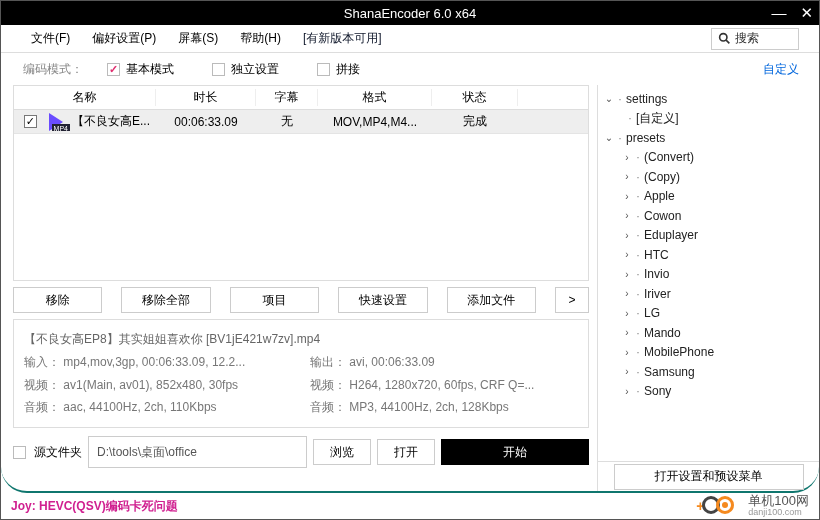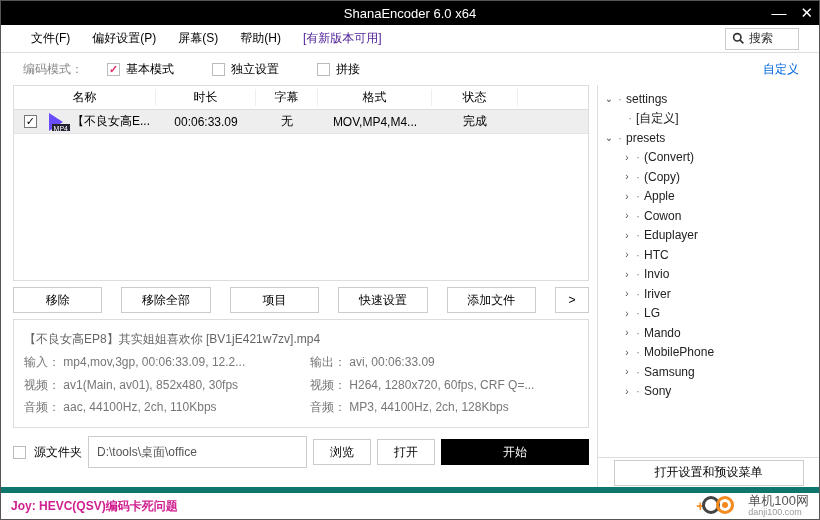--- a/index.html
+++ b/index.html
@@ -3,30 +3,30 @@
 <meta charset="utf-8">
 <style>
 * { box-sizing: border-box; margin: 0; padding: 0; font-family: "Microsoft YaHei", Arial, sans-serif; }
 body { width: 820px; height: 520px; overflow: hidden; background: #fff; font-size: 12px; }
 .window { border: 1px solid #555; width: 820px; height: 520px; display: flex; flex-direction: column; }
 .titlebar { background: #000; color: #fff; height: 24px; display: flex; align-items: center; justify-content: center; position: relative; font-size: 13px; }
 .titlebar .controls { position: absolute; right: 6px; display: flex; gap: 14px; }
 .titlebar .controls span { cursor: pointer; font-size: 15px; }
 .menubar { height: 28px; border-bottom: 1px solid #ddd; display: flex; align-items: center; padding: 0 20px; gap: 2px; }
 .menu-item { padding: 4px 10px; cursor: pointer; }
-.menu-update { color: #4c1d95; }
+.menu-update { color: #0f172a; }
 .spacer { flex: 1; }
-.search-box { display: flex; align-items: center; border: 1px solid #ccc; height: 22px; padding: 0 6px; width: 74px; gap: 4px; }
+.search-box { display: flex; align-items: center; border: 1px solid #ccc; height: 22px; padding: 0 6px; width: 88px; gap: 4px; }
 .toolbar { height: 32px; display: flex; align-items: center; padding: 0 14px 0 22px; gap: 4px; }
 .tool-label { color: #888; margin-right: 20px; }
 .mode-opt { display: flex; align-items: center; gap: 6px; margin-right: 34px; }
 .checkbox { width: 13px; height: 13px; border: 1px solid #bbb; display: inline-flex; align-items: center; justify-content: center; font-size: 11px; }
 .checkbox.checked::after { content: "✓"; color: #e03070; font-weight: bold; }
 .custom-link { color: #0066dd; cursor: pointer; margin-right: 6px; }
-.main-row { flex: 1; display: flex; min-height: 0; border-bottom: 6px solid #0f766e; }
+.main-row { flex: 1; display: flex; min-height: 0; border-bottom: 2px solid #0f766e; border-radius: 26px; }
 .left-pane { flex: 1; display: flex; flex-direction: column; padding: 0 8px 0 12px; min-width: 0; }
 .right-pane { width: 222px; border-left: 1px solid #ddd; display: flex; flex-direction: column; }
 .table-wrap { border: 1px solid #ddd; flex: 0 0 196px; display: flex; flex-direction: column; }
 .thead, .trow { display: flex; align-items: center; height: 24px; }
 .thead { background: #fff; border-bottom: 1px solid #ddd; }
 .thead .cell { border-right: 1px solid #eee; }
 .cell { padding: 0 6px; text-align: center; overflow: hidden; white-space: nowrap; text-overflow: ellipsis; }
 .c-name { width: 142px; text-align: left; display: flex; align-items: center; gap: 4px; }
 .c-dur { width: 100px; }
 .c-sub { width: 62px; }

